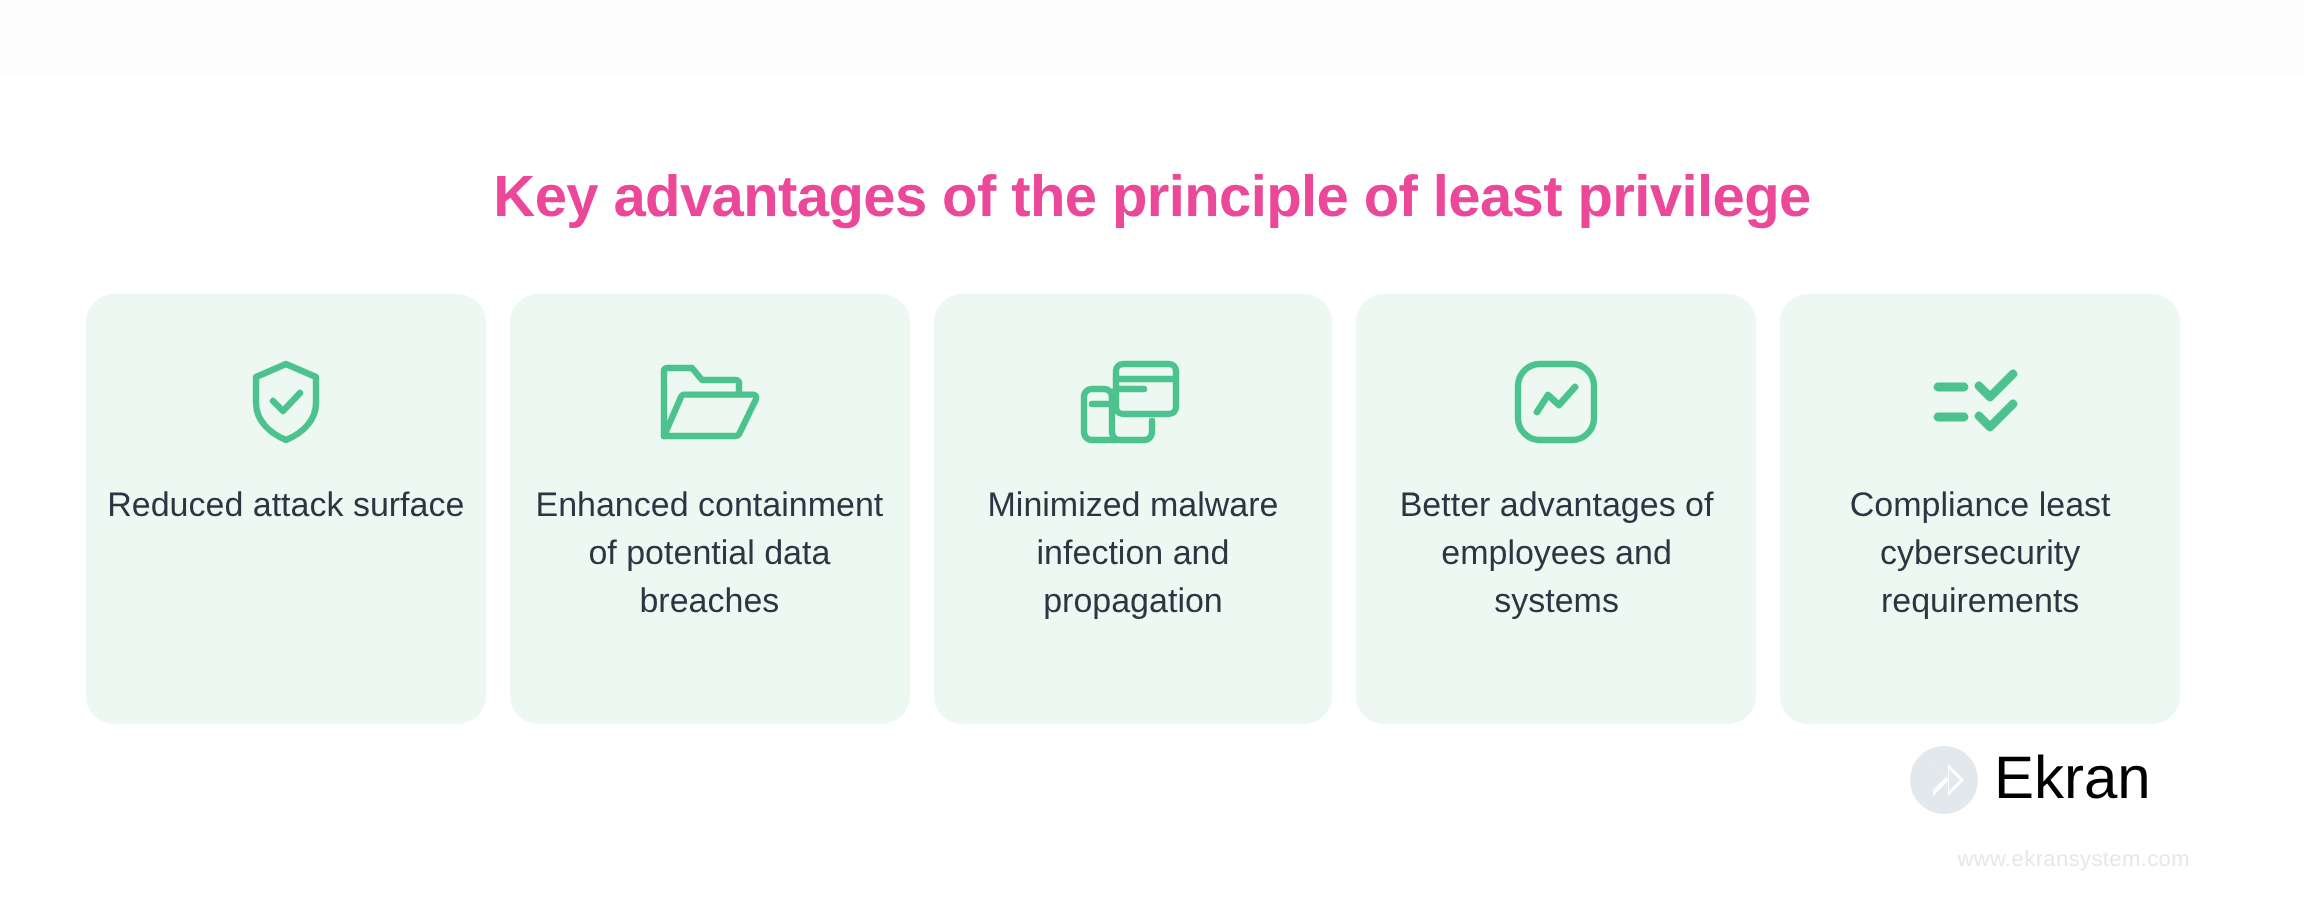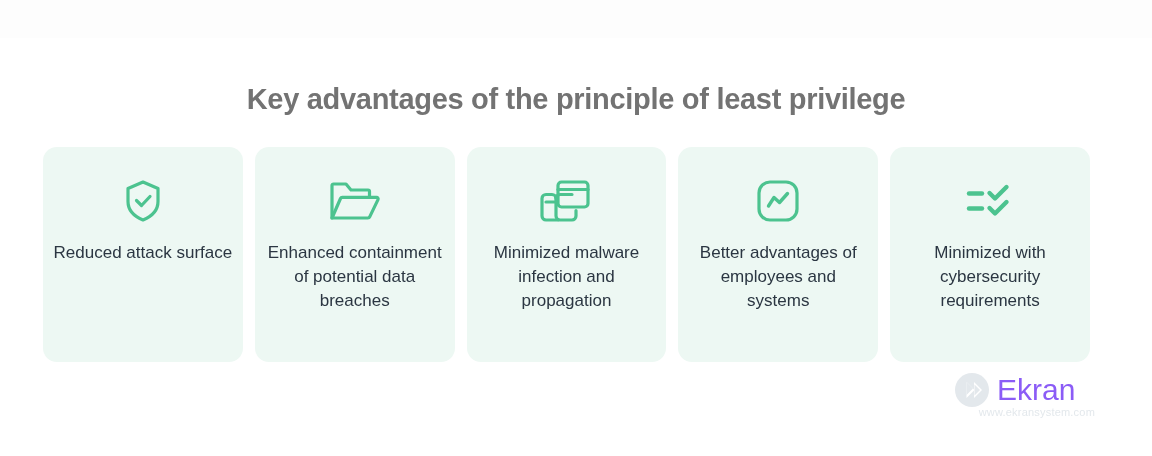--- a/index.html
+++ b/index.html
@@ -29,21 +29,21 @@
   }
   .page-title {
     position: absolute;
     top: 78px;
     left: 0;
     width: 1152px;
     text-align: center;
     font-size: 29px;
     font-weight: bold;
     letter-spacing: -0.3px;
-    color: #737373;
+    color: #ec4899;
     line-height: 42px;
   }
   .cards-row {
     position: absolute;
     top: 147px;
     left: 43px;
     width: 1047px;
     height: 215px;
     display: flex;
     gap: 12px;
@@ -84,29 +84,29 @@
   }
   .logo-row {
     display: flex;
     align-items: center;
     gap: 8px;
     height: 32px;
   }
   .logo-mark { display: block; }
   .logo-word {
     font-size: 30px;
-    color: #8b5cf6;
+    color: #000000;
     line-height: 32px;
     letter-spacing: 0px;
   }
   .logo-url {
     font-size: 11px;
     color: #e3e8ec;
     letter-spacing: 0.2px;
-    margin-top: 0;
+    margin-top: 18px;
     text-align: right;
     width: 140px;
   }
 </style>
 </head>
 <body>
 
 <div class="stage">
 
   <div class="top-band"></div>
@@ -161,21 +161,21 @@
 
     <div class="card">
       <div class="card-icon">
         <svg width="50" height="38" viewBox="0 0 50 38" fill="none">
           <path d="M4 11.5 H17" stroke="#4cc38f" stroke-width="4.4" stroke-linecap="round"></path>
           <path d="M4 26.5 H17" stroke="#4cc38f" stroke-width="4.4" stroke-linecap="round"></path>
           <path d="M24.5 11 L30 16.5 L41.5 5" stroke="#4cc38f" stroke-width="4.4" fill="none" stroke-linecap="round" stroke-linejoin="round"></path>
           <path d="M24.5 26 L30 31.5 L41.5 20" stroke="#4cc38f" stroke-width="4.4" fill="none" stroke-linecap="round" stroke-linejoin="round"></path>
         </svg>
       </div>
-      <div class="card-label">Minimized with cybersecurity requirements</div>
+      <div class="card-label">Compliance least cybersecurity requirements</div>
     </div>
 
   </div>
 
   <div class="logo">
     <div class="logo-row">
       <span>
         <svg class="logo-mark" width="34" height="34" viewBox="0 0 34 34">
           <circle cx="17" cy="17" r="17" fill="#e3e8ec"></circle>
           <path d="M11.5 9 L19.5 17 L11.5 25 Z" fill="#ffffff"></path>

